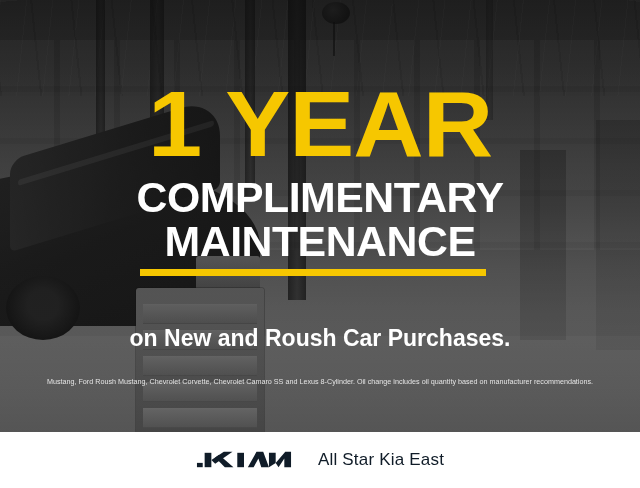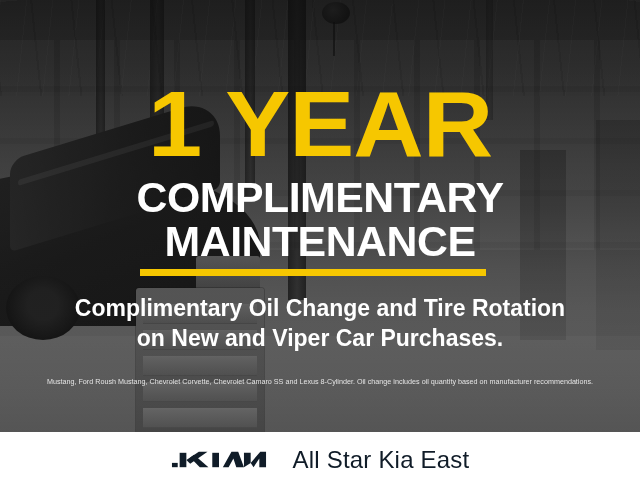--- a/index.html
+++ b/index.html
@@ -234,21 +234,21 @@
     background: #ffffff;
     display: flex;
     align-items: center;
     justify-content: center;
     gap: 26px;
   }
   .kia-logo { display: block; }
   .dealer-name {
     color: #101c28;
     font-family: "Liberation Sans", sans-serif;
-    font-size: 24px;
+    font-size: 17px;
     font-weight: normal;
     letter-spacing: .2px;
     white-space: nowrap;
   }
 </style>
 </head>
 <body>
 
 <div id="banner">
 
@@ -283,23 +283,22 @@
 
   <div class="content">
     <div class="headline-year">1 YEAR</div>
 
     <div class="headline-sub line-complimentary">COMPLIMENTARY</div>
 
     <div class="headline-sub line-maintenance">MAINTENANCE</div>
 
     <div class="rule"></div>
 
-    <div class="offer offer-l1">Complimentary Oil Change and Tire Rotation</div>
-
-    <div class="offer offer-l2">on New and Viper Car Purchases.</div>
+
+    <div class="offer offer-l2">on New and Roush Car Purchases.</div>
 
     <div class="disclaimer">
       <div>Mustang, Ford Roush Mustang, Chevrolet Corvette, Chevrolet Camaro SS and Lexus 8-Cylinder. Oil change includes oil quantity based on manufacturer recommendations.</div>
     </div>
   </div>
 
   <div class="footer">
     <span class="kia-logo-wrap">
       <svg class="kia-logo" width="96" height="24" viewBox="0 0 200 50" aria-hidden="true">
         <g fill="#101c28">

